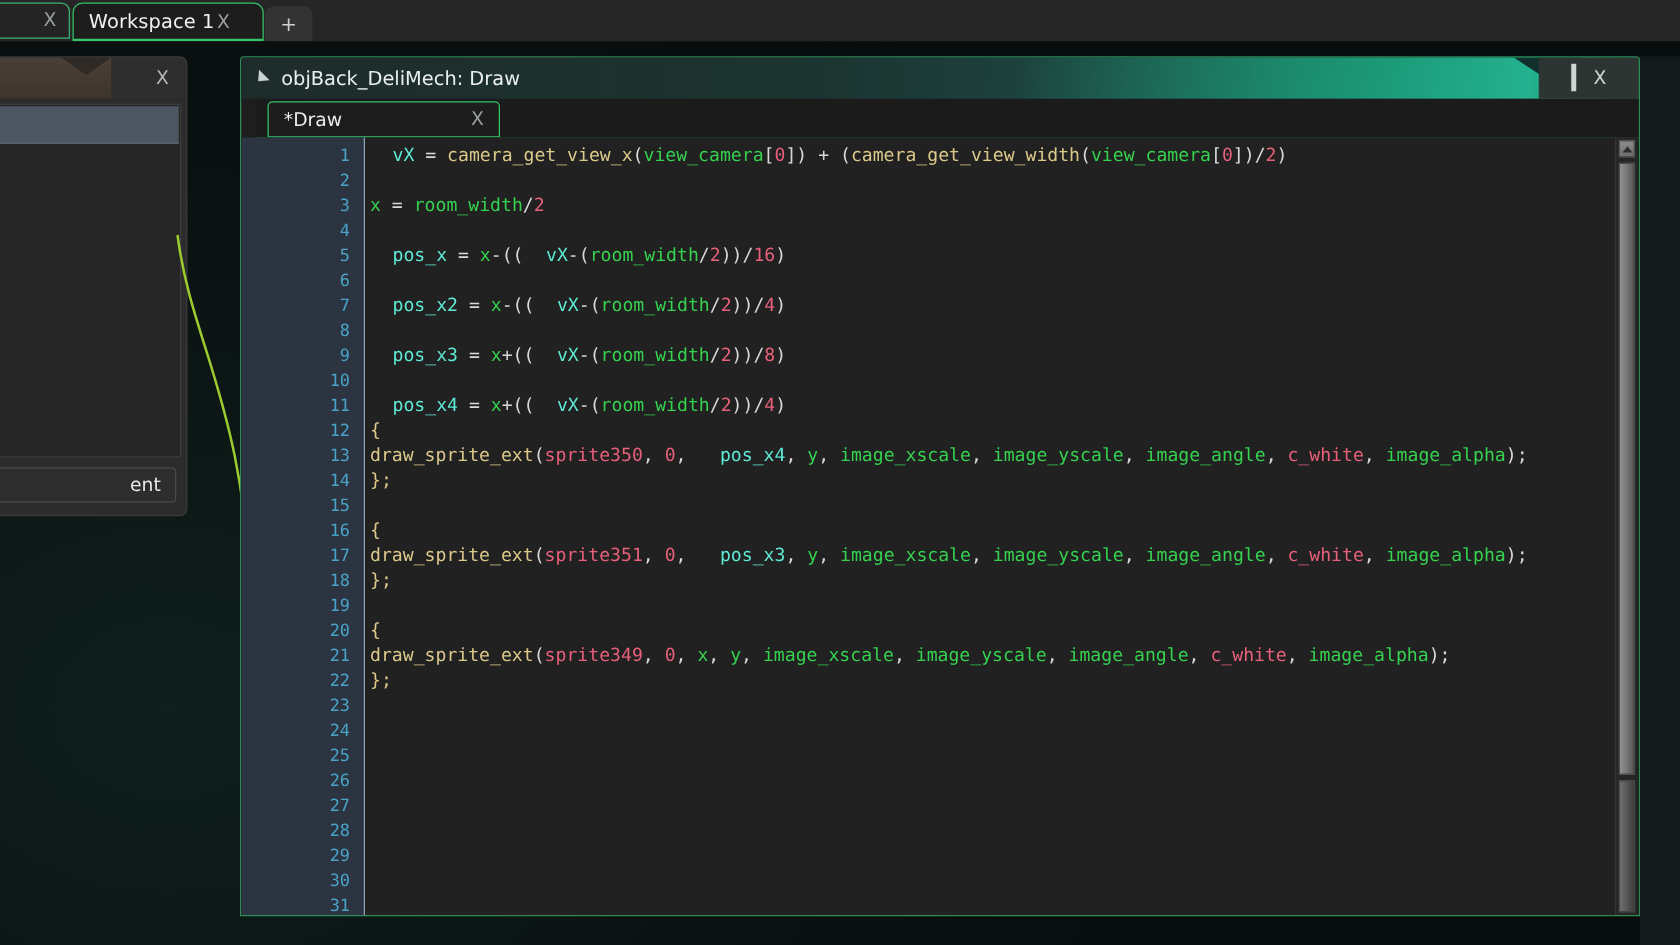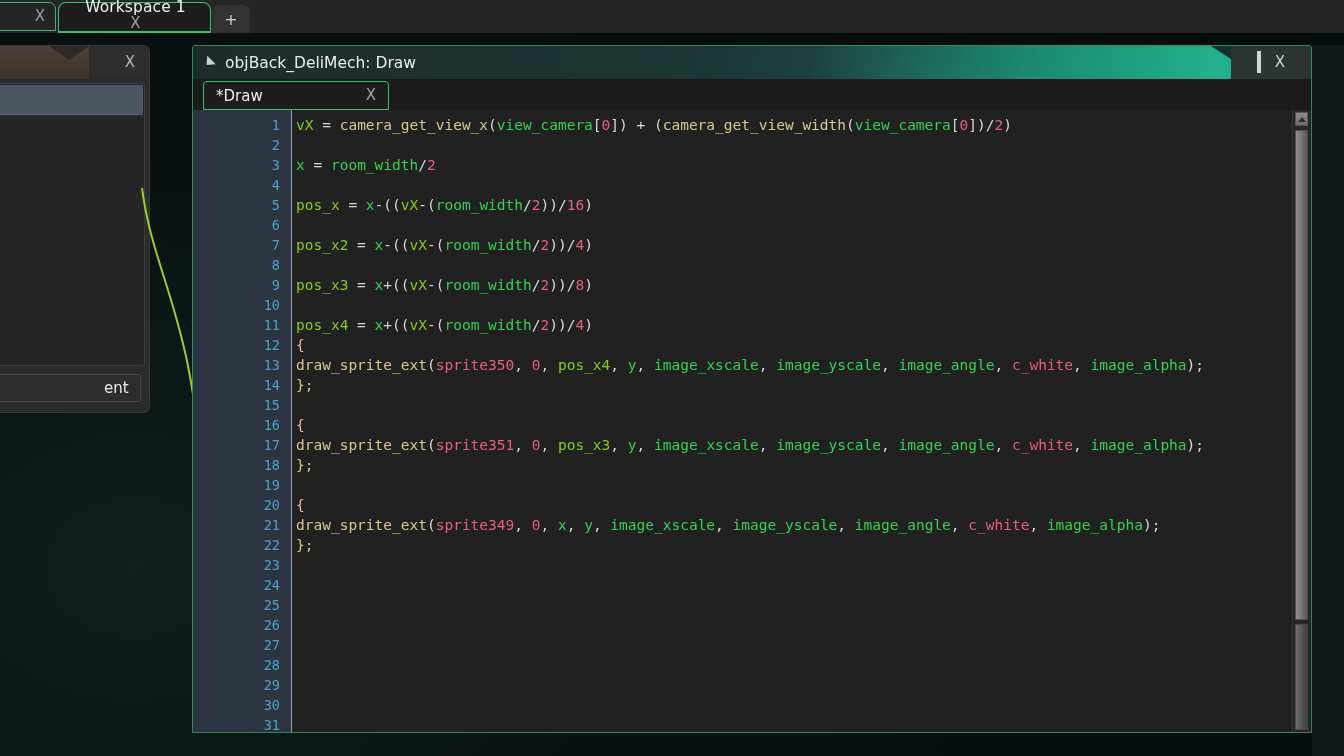--- a/index.html
+++ b/index.html
@@ -43,22 +43,21 @@
     justify-content: flex-end;
     padding-right: 8px;
   }
   #ws-tab-active {
     left: 58px; width: 153px; height: 31px;
     border: 1px solid #35c46b;
     border-bottom: 2px solid #35c46b;
     border-radius: 8px 8px 0 0;
     background: #1d1d1d;
     padding: 0 10px 0 12px;
-    justify-content: flex-end;
-    flex-direction: column;
+    justify-content: flex-start;
   }
   #ws-tab-active .lbl { font-size: 15.5px; color: #f0f0f0; letter-spacing: .1px; }
   .tab-x {
     color: #9aa0a0; font-size: 15px; line-height: 1;
     font-family: "DejaVu Sans", sans-serif;
     padding: 0 2px;
   }
   #ws-tab-plus {
     left: 212px; top: 5px; width: 38px; height: 28px;
     background: #333333;
@@ -186,20 +185,21 @@
     border: 2px solid #cfd6d4;
     box-sizing: border-box;
   }
 
   
   #cw-tabstrip {
     position: relative;
     height: 31px;
     background: #1b1b1b;
     border-bottom: 1px solid #35c46b;
+    margin-left: 11px;
   }
   #file-tab {
     position: absolute; left: 10px; top: 2px;
     width: 186px; height: 29px;
     box-sizing: border-box;
     border: 1px solid #35c46b;
     border-radius: 4px 4px 0 0;
     background: #1d1d1d;
     display: flex; align-items: center; justify-content: space-between;
     padding: 0 10px 0 12px;
@@ -238,21 +238,21 @@
   .code-line {
     height: 20px; line-height: 20px;
     white-space: pre;
     padding-left: 4px;
     font-family: "DejaVu Sans Mono", "Liberation Mono", monospace;
     font-size: 14.5px;
     color: #d6d6d6;
   }
   .tok-comment { color: #4f8a5a; }
   .tok-fn      { color: #dbc98a; }
-  .tok-var     { color: #84cc16; }
+  .tok-var     { color: #5eead4; margin-left: 18px; }
   .tok-green   { color: #35d14f; }
   .tok-num     { color: #e8607a; }
   .tok-plain   { color: #d8d8d8; }
   .tok-brace   { color: #dbc98a; }
 
   
   #vscroll {
     position: absolute; right: 1px; top: 64px;
     width: 17px; bottom: 0;
     background: #262626;

